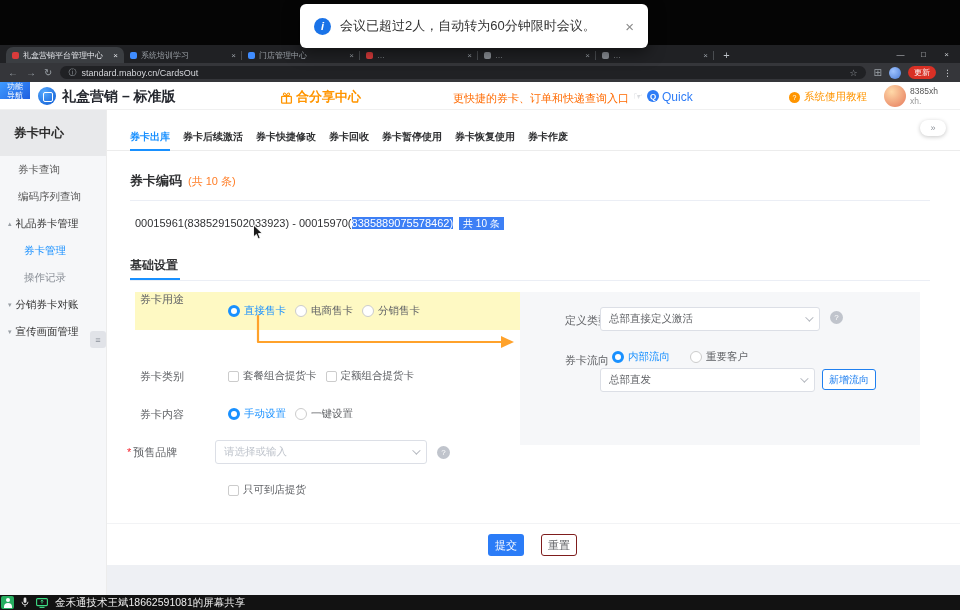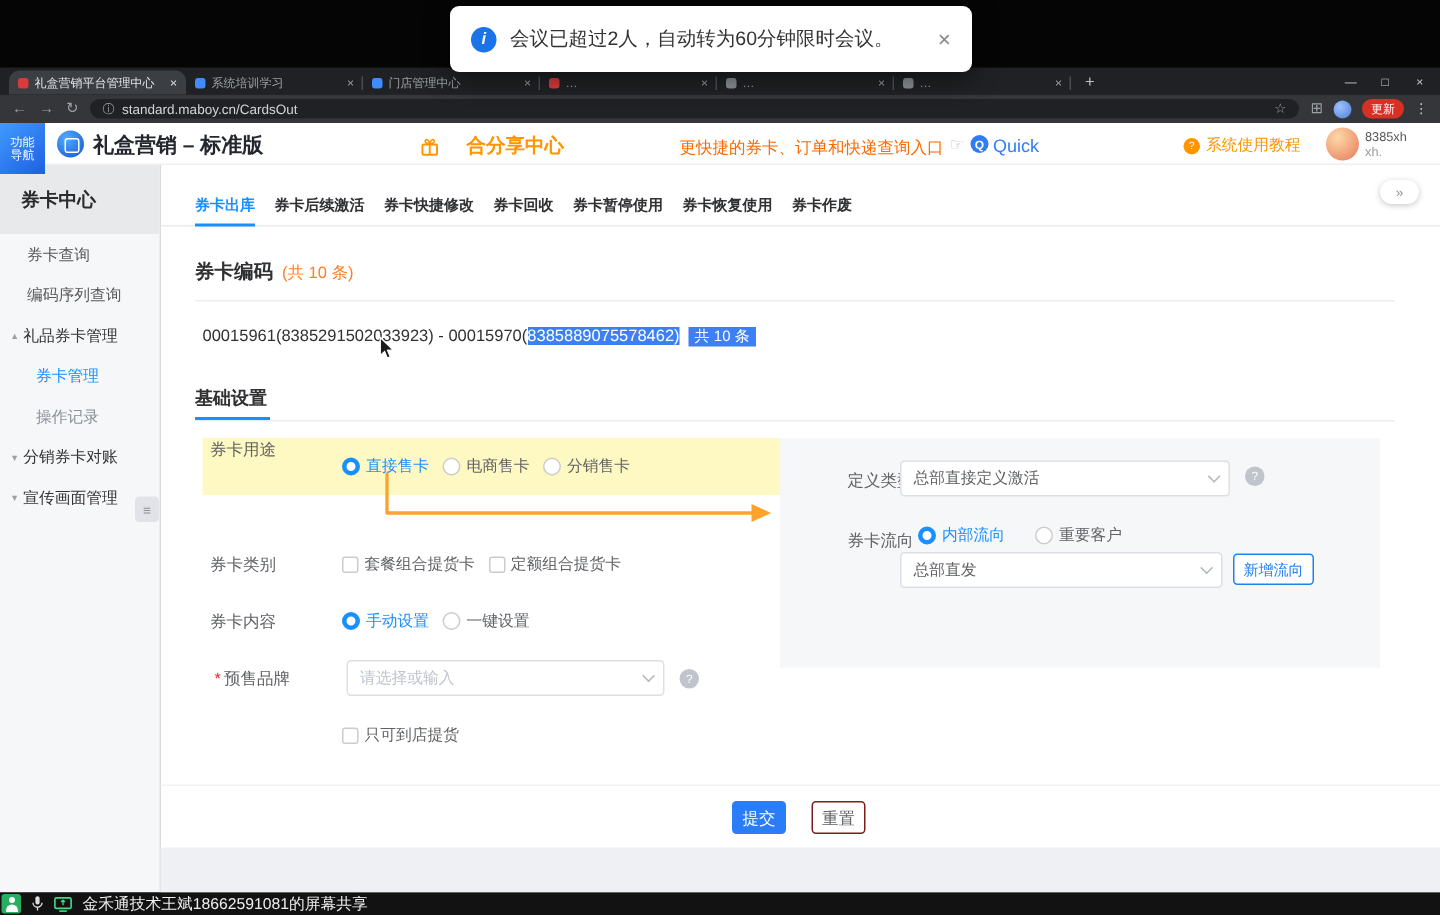--- a/index.html
+++ b/index.html
@@ -36,27 +36,27 @@
   .url-info{color:#9aa0a6;font-size:8px;}
   .url-text{color:#d3d5d9;font-size:9px;}
   .url-star{margin-left:auto;color:#9aa0a6;font-size:9px;}
   .addr-right{display:flex;align-items:center;gap:7px;flex:none;}
   .avatar-mini{width:12px;height:12px;border-radius:50%;background:radial-gradient(circle at 35% 35%,#9fc3ff,#4c7dd6);display:inline-block;}
   .update-pill{background:#d93025;color:#fff;font-size:8px;border-radius:8px;padding:1px 6px;}
   .kebab{color:#c9cccf;font-size:9px;}
 
   
   .app-header{position:absolute;left:0;top:82px;width:960px;height:28px;background:#fff;border-bottom:1px solid #f0f0f0;z-index:2;}
-  .nav-toggle{position:absolute;left:0;top:0;width:30px;height:34px;background:linear-gradient(140deg,#3f9bff,#1f5fe0);
+  .nav-toggle{position:absolute;left:0;top:0;width:30px;height:17px;background:linear-gradient(140deg,#3f9bff,#1f5fe0);
     color:#fff;font-size:8px;line-height:9px;display:flex;flex-direction:column;align-items:center;justify-content:center;cursor:pointer;}
   .logo-icon{position:absolute;left:38px;top:5px;width:18px;height:18px;border-radius:50%;
     background:radial-gradient(circle at 35% 30%,#55aaff,#0b57d0);}
   .logo-icon::after{content:"";position:absolute;left:5px;top:5px;width:8px;height:8px;border:1.5px solid #fff;border-radius:2px;}
   .logo-text{position:absolute;left:62px;top:6px;font-size:14px;font-weight:bold;color:#24272e;white-space:nowrap;}
-  .share-center{position:absolute;left:280px;top:6px;display:flex;align-items:center;gap:18px;color:#ff9500;font-size:13px;font-weight:bold;white-space:nowrap;}
+  .share-center{position:absolute;left:280px;top:6px;display:flex;align-items:center;gap:3px;color:#ff9500;font-size:13px;font-weight:bold;white-space:nowrap;}
   .quick-hint{position:absolute;left:453px;top:9px;font-size:11px;color:#ff6a00;white-space:nowrap;}
   .pointer-icon{position:absolute;left:633px;top:8px;font-size:11px;color:#b9bdc4;}
   .q-badge{position:absolute;left:647px;top:8px;width:12px;height:12px;border-radius:50%;background:#2e7cf6;color:#fff;
     font-size:8px;font-weight:bold;display:flex;align-items:center;justify-content:center;}
   .quick-label{position:absolute;left:662px;top:8px;font-size:12px;color:#2e7cf6;}
   .tutorial{position:absolute;left:789px;top:8px;display:flex;align-items:center;gap:4px;color:#ff9500;font-size:10.5px;white-space:nowrap;}
   .tut-icon{width:11px;height:11px;border-radius:50%;background:#ff9500;color:#fff;font-size:7px;display:flex;align-items:center;justify-content:center;}
   .user-avatar{position:absolute;left:884px;top:3px;width:22px;height:22px;border-radius:50%;
     background:radial-gradient(circle at 35% 30%,#ffd9a8,#e5785a);}
   .user-info{position:absolute;left:910px;top:4px;font-size:8.5px;color:#555;line-height:10px;display:flex;flex-direction:column;}
@@ -101,21 +101,21 @@
   .opt{display:flex;align-items:center;gap:4px;margin-right:9px;cursor:pointer;white-space:nowrap;}
   .olabel{font-size:10.5px;color:#606266;}
   .olabel.blue{color:#1890ff;}
   .radio{width:12px;height:12px;border-radius:50%;border:1px solid #ccc;background:#fff;flex:none;}
   .radio.on{border:3.5px solid #1890ff;}
   .cbox{width:11px;height:11px;border:1px solid #ccc;border-radius:2px;background:#fff;flex:none;}
 
   .row{position:absolute;display:flex;align-items:center;}
   .row-cat{left:33px;top:258px;height:16px;}
   .row-content{left:33px;top:296px;height:16px;}
-  .row-brand{left:36px;top:330px;height:24px;justify-content:space-between;}
+  .row-brand{left:20px;top:330px;height:24px;justify-content:space-between;}
   .row-store{left:121px;top:372px;height:16px;}
 
   .select{height:24px;background:#fff;border:1px solid #dcdfe6;border-radius:3px;display:flex;align-items:center;
     padding:0 8px;font-size:10.5px;color:#606266;cursor:pointer;}
   .select .chev{margin-left:auto;width:6px;height:6px;border-right:1.4px solid #b4b8bf;border-bottom:1.4px solid #b4b8bf;
     transform:rotate(45deg) translateY(-2px);flex:none;}
   .select.placeholder{color:#bfc4cc;}
   .brand-select{width:212px;}
   .info-circle{width:13px;height:13px;border-radius:50%;background:#c0c4cc;color:#fff;font-size:8px;
     display:flex;align-items:center;justify-content:center;margin-left:10px;flex:none;}

